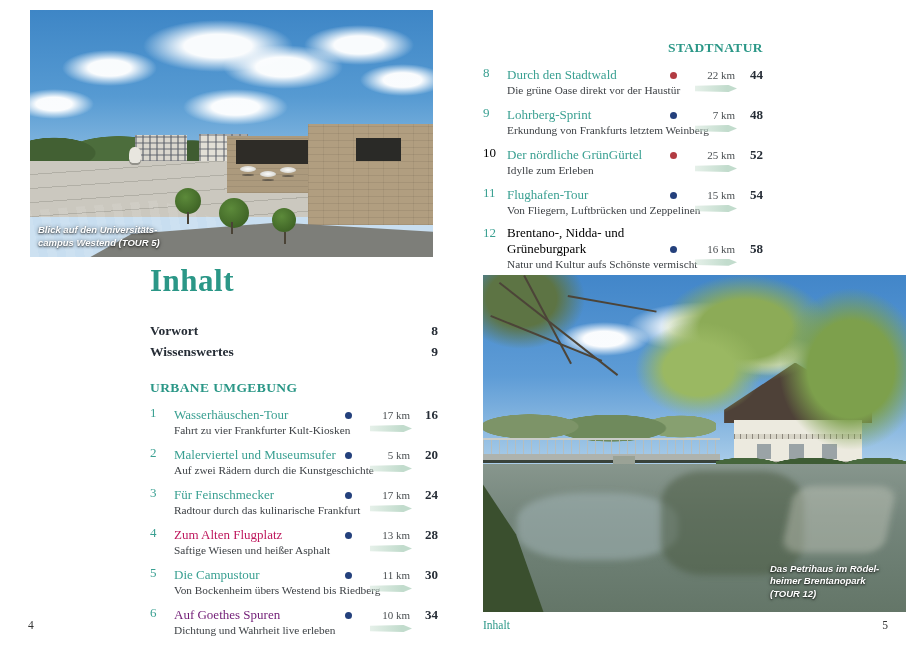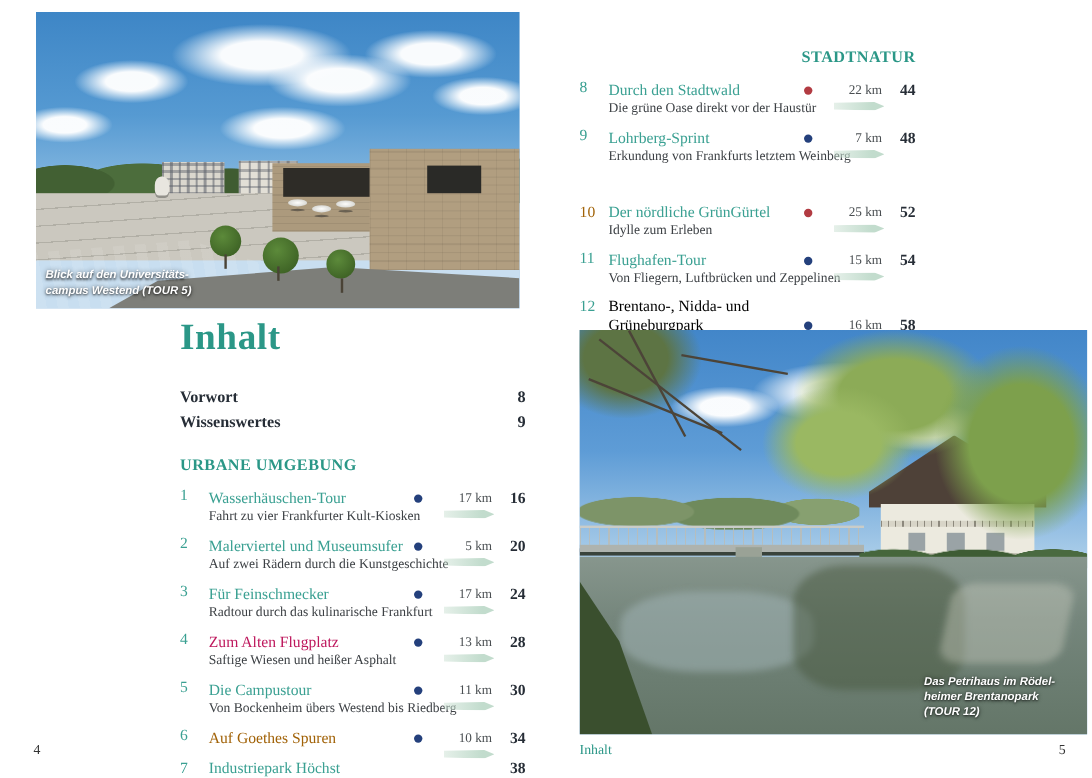--- a/index.html
+++ b/index.html
@@ -238,25 +238,26 @@
           <span class="t-dot" style="background: rgb(36, 64, 124);"></span>
           <span class="t-kmwrap"><span class="t-km">11 km</span><span class="t-bar"></span></span>
           <span class="t-page">30</span>
         </div>
         <div class="t-sub">Von Bockenheim übers Westend bis Riedberg</div>
       </div>
 
       <div class="tour">
         <div class="tour-head">
           <span class="t-num teal-t" style="color: rgb(58, 160, 146);">6</span>
-          <span class="t-title teal-t" style="color: #a16207;">Auf Goethes Spuren</span>
+          <span class="t-title teal-t" style="color: #701a75;">Auf Goethes Spuren</span>
           <span class="t-dot" style="background: rgb(36, 64, 124);"></span>
           <span class="t-kmwrap"><span class="t-km">10 km</span><span class="t-bar"></span></span>
           <span class="t-page">34</span>
         </div>
+        <div class="t-sub">Dichtung und Wahrheit live erleben</div>
       </div>
 
       <div class="tour">
         <div class="tour-head">
           <span class="t-num teal-t" style="color: rgb(58, 160, 146);">7</span>
           <span class="t-title teal-t" style="color: rgb(58, 160, 146);">Industriepark Höchst</span>
 
           <span class="t-kmwrap"></span>
           <span class="t-page">38</span>
         </div>
@@ -287,21 +288,21 @@
           <span class="t-title teal-t" style="color: rgb(58, 160, 146);">Lohrberg-Sprint</span>
           <span class="t-dot" style="background: rgb(36, 64, 124);"></span>
           <span class="t-kmwrap"><span class="t-km">7 km</span><span class="t-bar"></span></span>
           <span class="t-page">48</span>
         </div>
         <div class="t-sub">Erkundung von Frankfurts letztem Weinberg</div>
       </div>
 
       <div class="tour">
         <div class="tour-head">
-          <span class="t-num teal-t" style="color: #a16207; margin-top: 24px;">10</span>
+          <span class="t-num teal-t" style="color: #000000;">10</span>
           <span class="t-title teal-t" style="color: rgb(58, 160, 146);">Der nördliche GrünGürtel</span>
           <span class="t-dot" style="background: rgb(178, 59, 66);"></span>
           <span class="t-kmwrap"><span class="t-km">25 km</span><span class="t-bar"></span></span>
           <span class="t-page">52</span>
         </div>
         <div class="t-sub">Idylle zum Erleben</div>
       </div>
 
       <div class="tour">
         <div class="tour-head">

